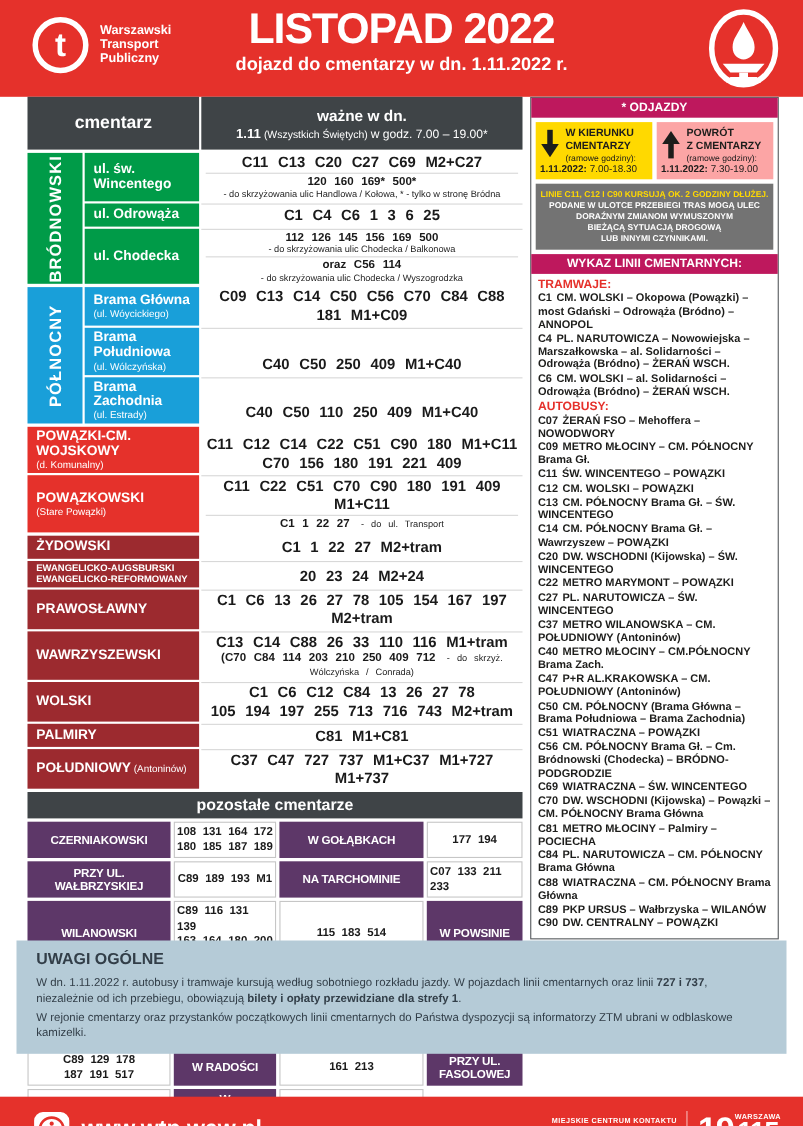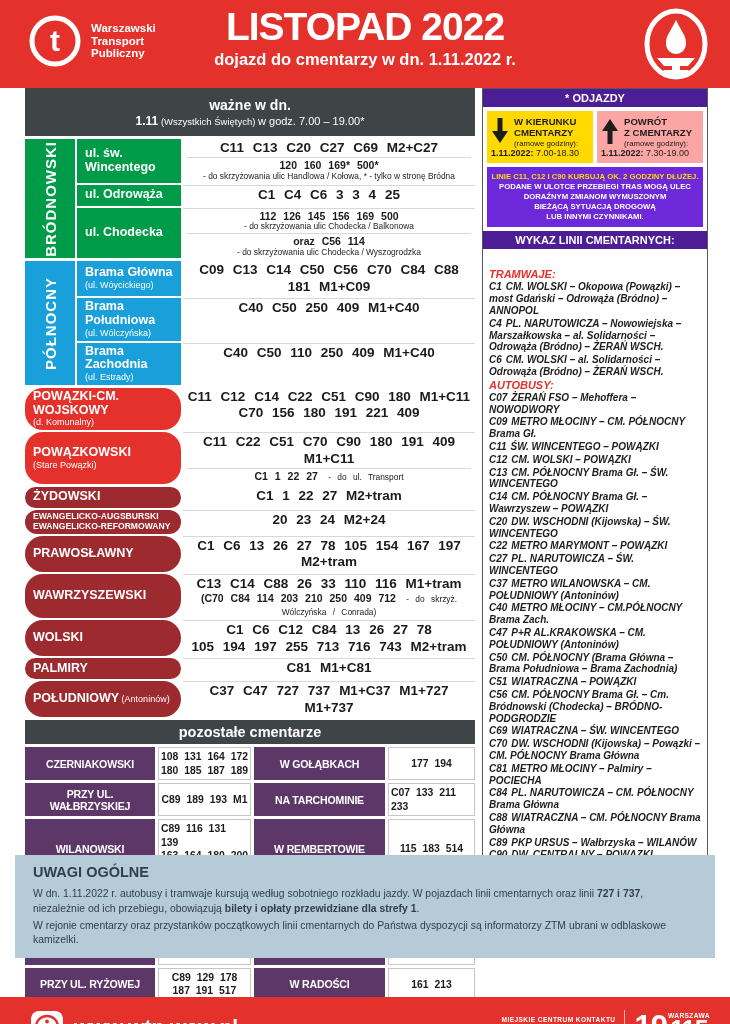--- a/index.html
+++ b/index.html
@@ -25,59 +25,59 @@
   .th2 .l2{font-size:11px;margin-top:1px;}
   .th2 .l2 b{font-size:12px;}
   .th2 .l2 .paren{font-size:9.5px;}
 
   .group{display:flex;margin-top:3px;}
   .group .strip{width:50px;margin-right:2px;display:flex;align-items:center;justify-content:center;}
   .strip span{writing-mode:vertical-rl;transform:rotate(180deg);color:#fff;font-weight:bold;font-size:15px;letter-spacing:1px;}
   .group .rows{flex:1;display:flex;flex-direction:column;gap:2px;}
   .row{display:flex;gap:2px;min-height:21px;}
   .lblcell{width:104px;padding:2px 6px 2px 8px;color:#fff;display:flex;flex-direction:column;justify-content:center;box-sizing:border-box;}
-  .group.nostrip .lblcell{width:156px;border-radius:18px;}
+  .group.nostrip .lblcell{width:156px;}
   .lbl{font-weight:bold;font-size:12.5px;line-height:1.1;}
   .lbl .subinline{font-size:9px;font-weight:normal;}
   .lbl2{font-weight:bold;font-size:8.6px;line-height:1.15;}
   .sub{font-size:9px;font-weight:normal;line-height:1.1;margin-top:1px;}
-  .valcell{flex:1;background:#fff;display:flex;flex-direction:column;justify-content:flex-start;align-items:center;padding:1px 4px;box-sizing:border-box;}
+  .valcell{flex:1;background:#fff;display:flex;flex-direction:column;justify-content:flex-end;align-items:center;padding:1px 4px;box-sizing:border-box;}
   .row + .row .valcell{border-top:1px solid #d8d8d8;}
   .vline{text-align:center;width:100%;}
   .vline.big{font-size:13.5px;font-weight:bold;word-spacing:5px;line-height:1.22;}
   .vline.mid{font-size:10.5px;font-weight:bold;word-spacing:4px;line-height:1.2;}
   .vline.note{font-size:8.4px;font-weight:normal;color:#222;line-height:1.15;}
   .vline.hr{border-top:1px solid #d8d8d8;padding-top:1px;margin-top:1px;}
   .vline .after{font-size:8.4px;font-weight:normal;margin-left:4px;}
   .g-green .lblcell,.g-green .strip{background:#009b48;}
   .g-blue  .lblcell,.g-blue  .strip{background:#199fd9;}
   .g-red   .lblcell{background:#e5312b;}
   .g-maroon .lblcell{background:#9c2a2f;}
 
   .otherbar{margin-top:3px;height:24px;background:#3f4447;color:#fff;font-weight:bold;font-size:14.5px;display:flex;align-items:center;justify-content:center;}
   .othergrid{margin-top:3px;display:grid;grid-template-columns:130px 93px 131px 87px;gap:3px;}
   .ocell-l{background:#5d3768;color:#fff;font-weight:bold;font-size:10.6px;display:flex;align-items:center;justify-content:center;text-align:center;padding:4px 2px;letter-spacing:-0.2px;min-height:20px;}
   .ocell-v{background:#fff;border:1px solid #c6c6c6;display:flex;flex-direction:column;align-items:center;justify-content:center;font-weight:bold;font-size:10.4px;word-spacing:3px;line-height:1.3;padding:2px;}
 
   
   .panel{position:absolute;left:482px;top:88px;width:226px;min-height:765px;border:1px solid #55595c;background:#fff;box-sizing:border-box;}
-  .pbar{background:#4c1d95;color:#fff;font-weight:bold;font-size:11px;text-align:center;padding:3px 0;}
+  .pbar{background:#be185d;color:#fff;font-weight:bold;font-size:11px;text-align:center;padding:3px 0;}
   .dep{display:flex;gap:4px;padding:4px;}
   .depbox{flex:1;padding:6px 4px 5px;box-sizing:border-box;}
   .depbox.yellow{background:#ffd900;}
   .depbox.gray{background:#fca5a5;}
   .dep-top{display:flex;align-items:flex-start;gap:5px;}
   .dep-tit{font-weight:bold;font-size:9.6px;line-height:1.12;color:#1d1d1b;}
   .dep-sub{font-size:7.8px;font-weight:normal;margin-top:1px;}
   .dep-date{font-size:9px;color:#1d1d1b;}
   .dep-date b{font-size:9px;}
-  .warn{background:#6d28d9;margin:0 4px 4px;padding:5px 2px;text-align:center;}
+  .warn{background:#737373;margin:0 4px 4px;padding:5px 2px;text-align:center;}
   .warn .yline{color:#ffd900;font-weight:bold;font-size:7.7px;line-height:1.3;}
   .warn .wline{color:#fff;font-weight:bold;font-size:7.7px;line-height:1.3;}
-  .listwrap{padding:18px 6px 6px;font-style:italic;}
+  .listwrap{padding:3px 6px 6px;}
   .cat{color:#e5312b;font-weight:bold;font-size:11px;margin-top:1px;}
   .entry{font-size:10px;line-height:1.18;margin:1px 0;color:#1d1d1b;font-weight:600;}
   .entry b{font-weight:bold;margin-right:4px;}
 
   
   .uwagi{position:absolute;left:15px;top:855px;width:700px;height:103px;background:#b5cbd7;box-sizing:border-box;padding:9px 18px;color:#323e48;}
   .uwagi h2{margin:0;font-size:14.5px;color:#323e48;}
   .uwagi p{margin:7px 0 0;font-size:10.4px;line-height:1.42;}
   .uwagi p.second{margin-top:2px;}
 
@@ -126,20 +126,21 @@
       <ellipse cx="32" cy="36" rx="29" ry="33" fill="none" stroke="#fff" stroke-width="5"></ellipse>
       <path d="M32 12 C37 23 42 27 42 35 C42 42 37 46 32 46 C27 46 22 42 22 35 C22 27 27 23 32 12 Z" fill="#fff"></path>
       <path d="M13 50 L51 50 L44 58 L20 58 Z" fill="#fff"></path>
       <rect x="28" y="58" width="8" height="4" fill="#fff"></rect>
       <path d="M20 62 L44 62 L48 67 L16 67 Z" fill="#fff"></path>
     </svg>
   </div>
 
   <div class="lefttab">
     <div class="thead">
+      <div class="th1">cmentarz</div>
       <div class="th2">
         <span class="l1">ważne w dn.</span>
         <span class="l2"><b>1.11</b><span class="paren"> (Wszystkich Świętych) </span><span>w godz. 7.00 – 19.00*</span></span>
       </div>
     </div>
     <div id="groups">
         <div class="group g-green">
           <div class="strip">
             <span>BRÓDNOWSKI</span>
           </div>
@@ -152,21 +153,21 @@
                 <div class="vline big">C11 C13 C20 C27 C69 M2+C27</div>
                 <div class="vline mid hr">120 160 169* 500*</div>
                 <div class="vline note">- do skrzyżowania ulic Handlowa / Kołowa, * - tylko w stronę Bródna</div>
               </div>
             </div>
             <div class="row">
               <div class="lblcell">
                 <div class="lbl">ul. Odrowąża</div>
               </div>
               <div class="valcell">
-                <div class="vline big">C1 C4 C6 3 3 4 25</div>
+                <div class="vline big">C1 C4 C6 1 3 6 25</div>
               </div>
             </div>
             <div class="row">
               <div class="lblcell">
                 <div class="lbl">ul. Chodecka</div>
               </div>
               <div class="valcell">
                 <div class="vline mid">112 126 145 156 169 500</div>
                 <div class="vline note">- do skrzyżowania ulic Chodecka / Balkonowa</div>
                 <div class="vline mid hr">oraz C56 114</div>
@@ -316,21 +317,20 @@
         <div class="ocell-l">NA TARCHOMINIE</div>
         <div class="ocell-v">
           <div>C07 133 211 233</div>
         </div>
         <div class="ocell-l">WILANOWSKI</div>
         <div class="ocell-v">
           <div>C89 116 131 139</div>
           <div>163 164 180 200</div>
           <div>251 264 519</div>
         </div>
-        <div class="ocell-l">W REMBERTOWIE</div>
         <div class="ocell-v">
           <div>115 183 514</div>
         </div>
         <div class="ocell-l">W POWSINIE</div>
         <div class="ocell-v">
           <div>139 200 251 710</div>
           <div>724 742</div>
         </div>
         <div class="ocell-l">W MARYSINIE WAWERSKIM</div>
         <div class="ocell-v">

